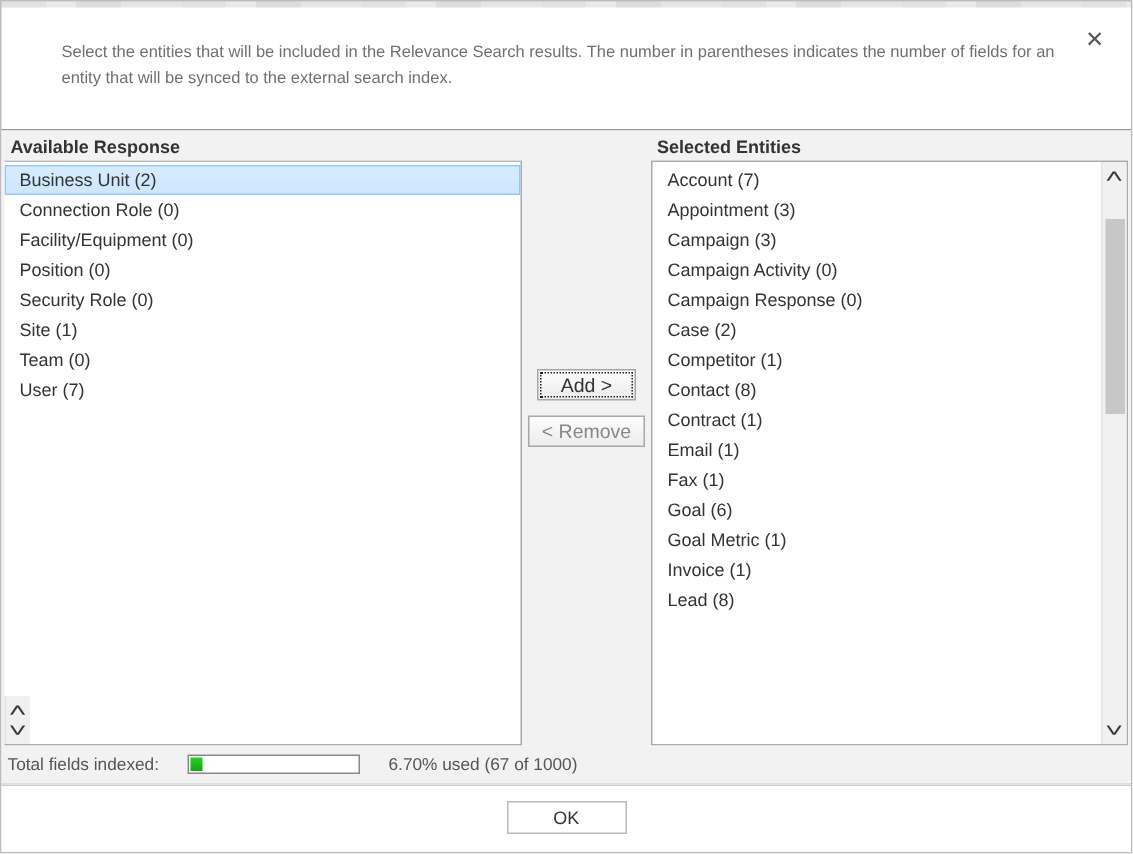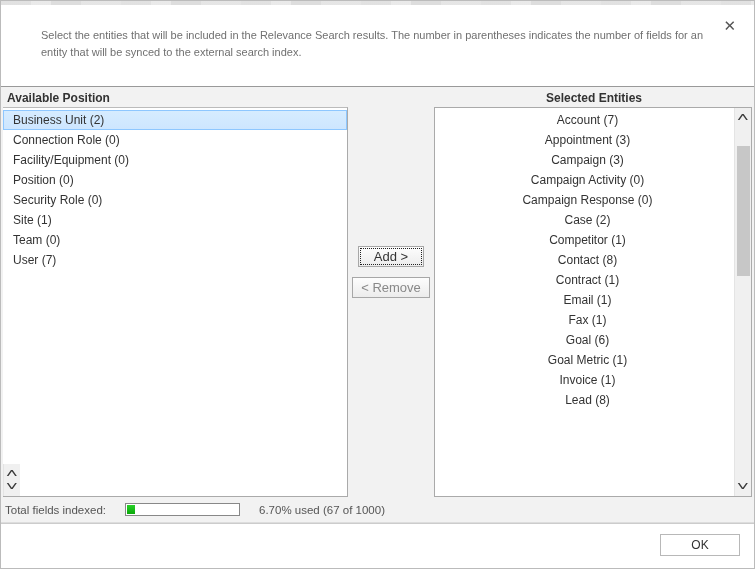--- a/index.html
+++ b/index.html
@@ -68,21 +68,21 @@
     font-weight: 700;
     color: #333;
     padding: 4px 2px 2px 4px;
   }
   .left-col, .right-col {
     display: flex;
     flex-direction: column;
     padding-top: 0;
   }
   .left-col { width: 347px; padding-left: 2px;}
-  .right-col { width: 315px; text-align: center; }
+  .right-col { width: 315px; }
   .mid-col {
     flex: 0 0 86px;
     display: flex;
     flex-direction: column;
     align-items: center;
     justify-content: center;
     gap: 10px;
     padding-bottom: 40px;
   }
   .listbox-wrap {
@@ -166,21 +166,21 @@
   .progress-fill {
     position:absolute;
     left:1px; top:1px; bottom:1px;
     background: linear-gradient(#28d028,#0aa80a);
   }
   .footer {
     border-top: 1px solid #ccc;
     background:#fff;
     padding: 10px 14px 12px;
     display:flex;
-    justify-content:flex-end;
+    justify-content:center;
     gap:8px;
   }
   .footer .fbtn {
     width: 80px;
     padding: 3px 0;
     font-size: 12px;
     background: #fff;
     border: 1px solid #b8b8b8;
     cursor:pointer;
     color:#333;
@@ -195,21 +195,21 @@
   <div class="header">
     <div class="close-x">✕</div>
     <p>Select the entities that will be included in the Relevance Search results. The number in parentheses indicates the number of fields for an entity that will be synced to the external search index.</p>
   </div>
 
   <div class="divider-h"></div>
 
   <div class="body">
 
     <div class="left-col">
-      <div class="col-label">Available Position</div>
+      <div class="col-label">Available Response</div>
       <div class="listbox-wrap">
         <div class="listbox" id="available-list">
             <div class="item selected">Business Unit (2)</div>
             <div class="item">Connection Role (0)</div>
             <div class="item">Facility/Equipment (0)</div>
             <div class="item">Position (0)</div>
             <div class="item">Security Role (0)</div>
             <div class="item">Site (1)</div>
             <div class="item">Team (0)</div>
             <div class="item">User (7)</div>

